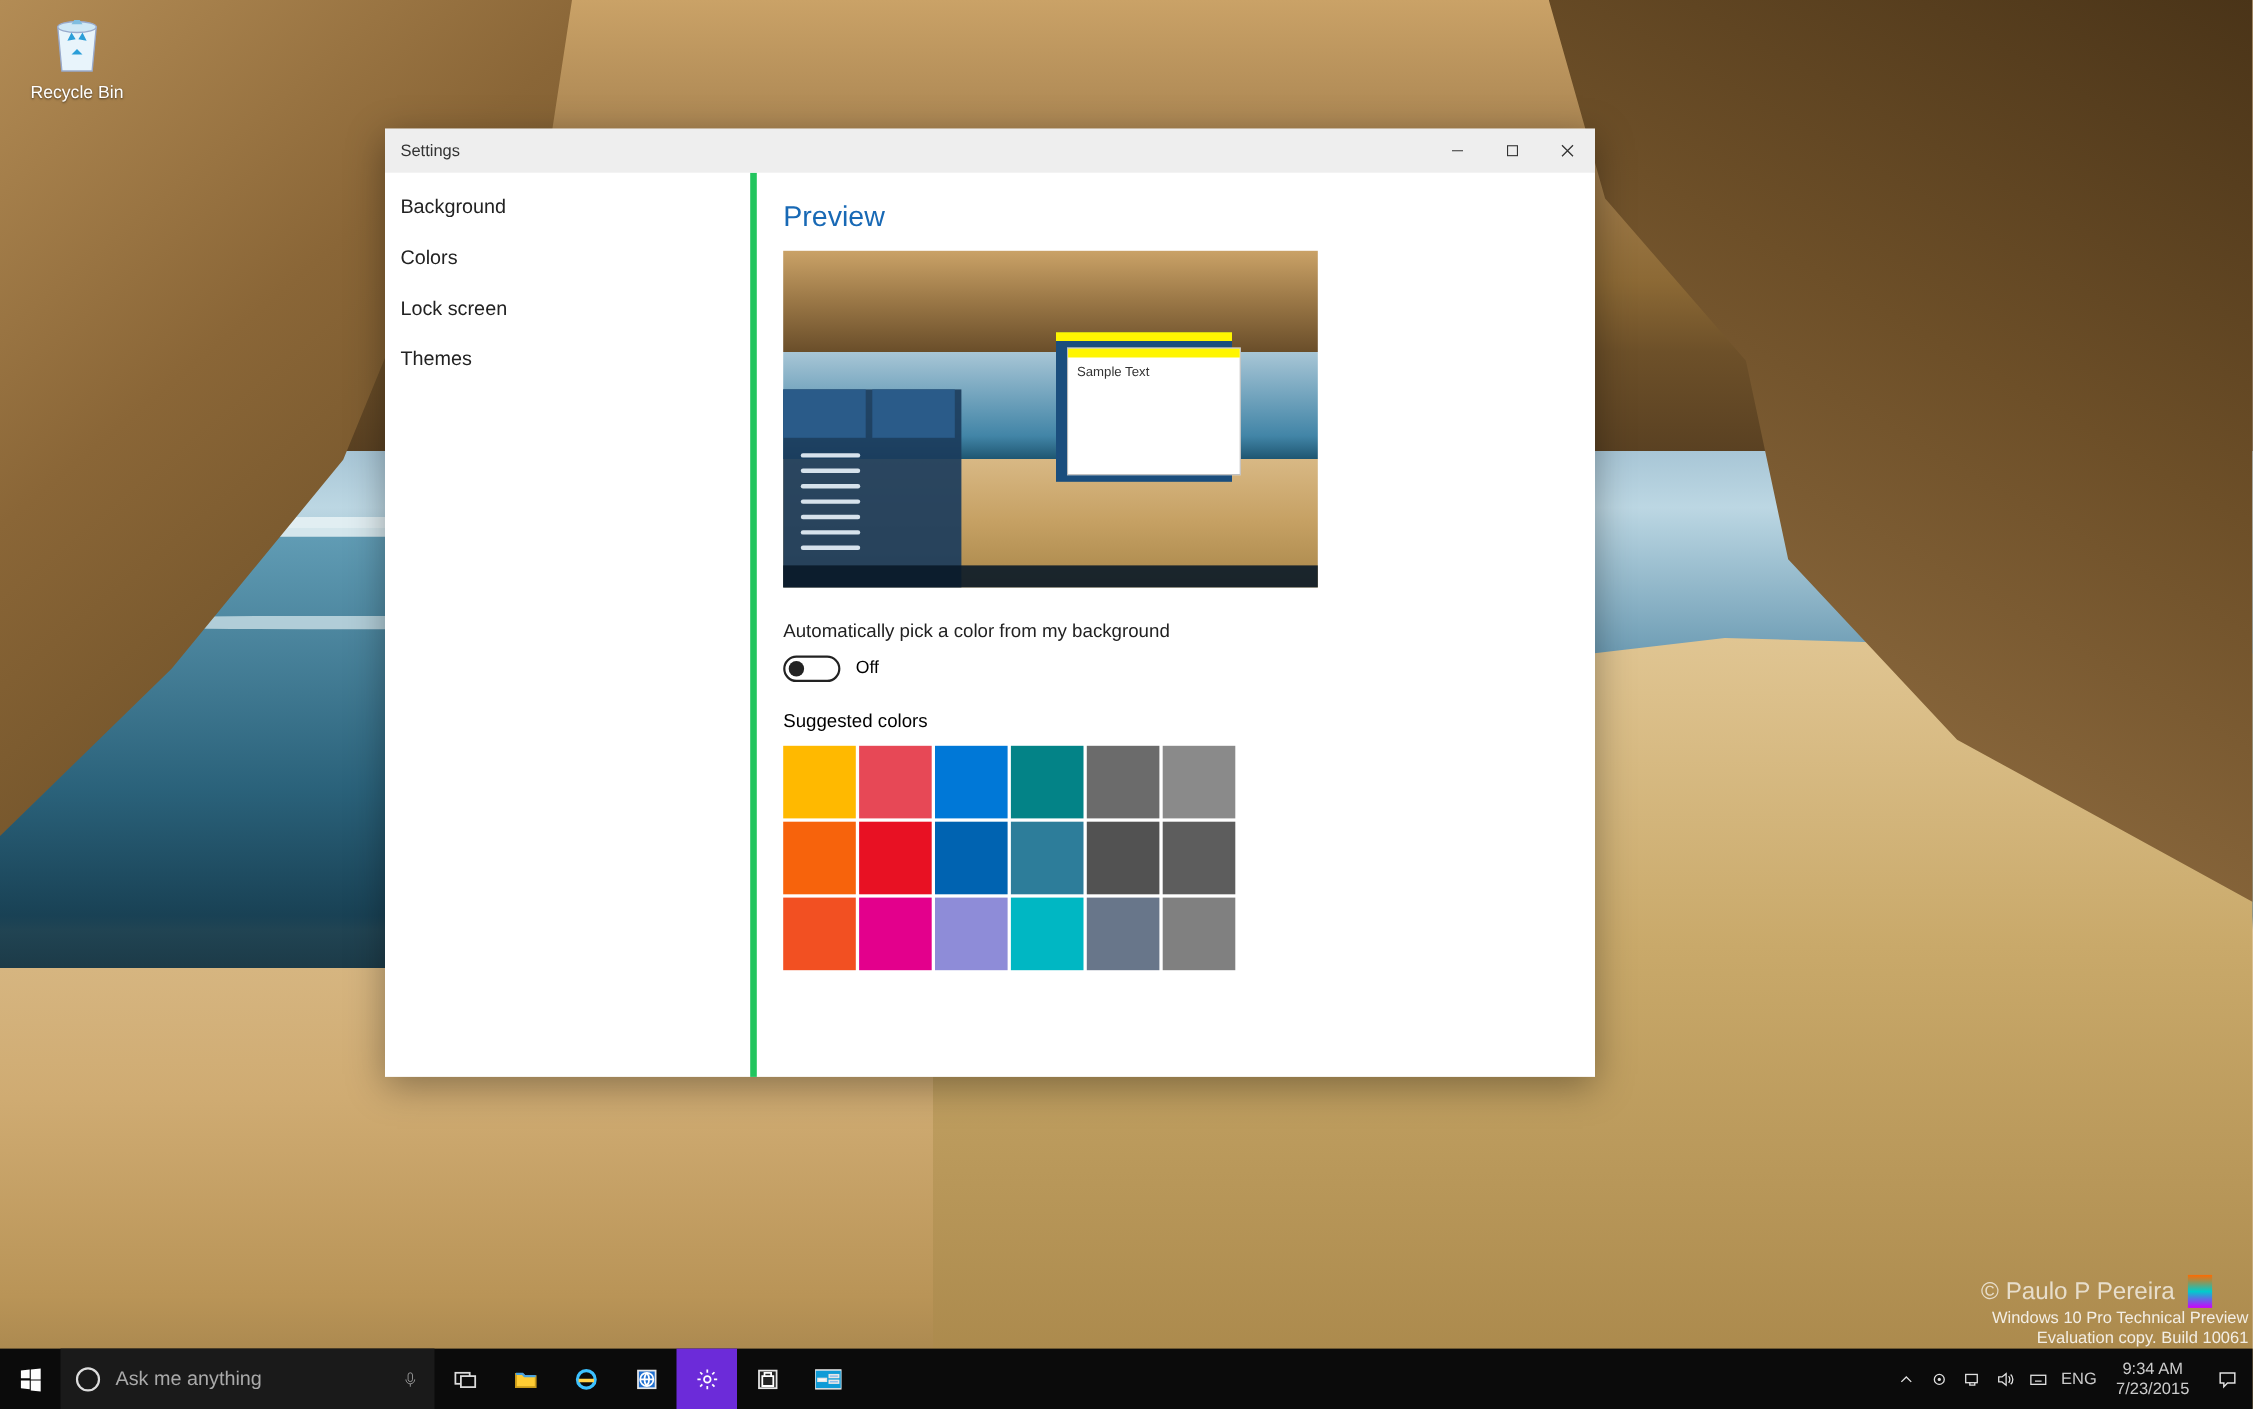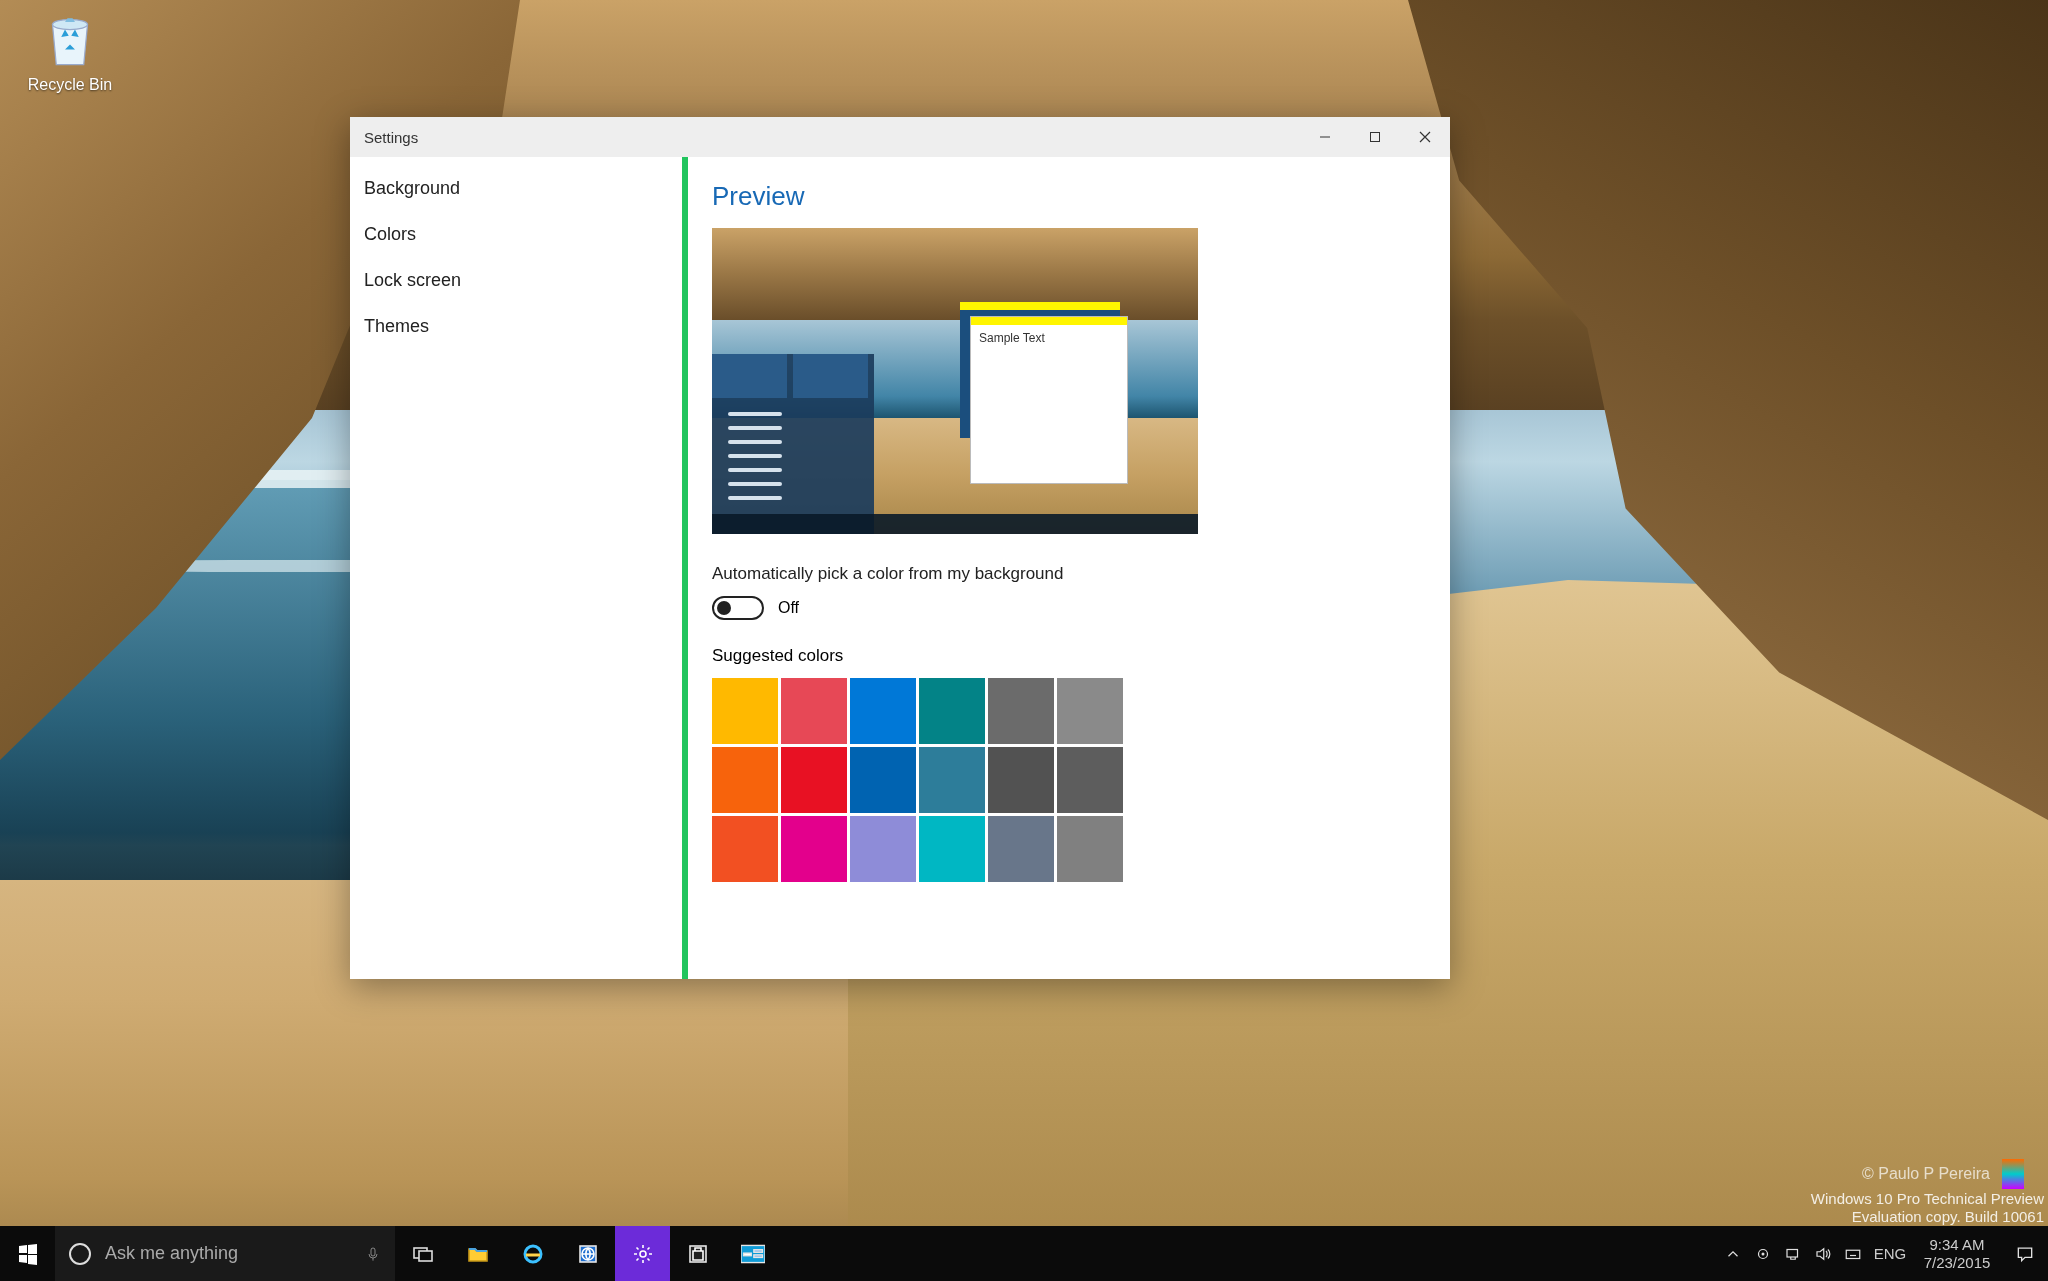--- a/index.html
+++ b/index.html
@@ -30,21 +30,21 @@
 .foam2{position:absolute;left:40px;top:560px;width:600px;height:12px;background:#dcebef;border-radius:40%;opacity:.7;}
 .sand-high{position:absolute;right:0;top:580px;width:1200px;height:700px;
   background:linear-gradient(180deg,#e0c592 0%, #c9a96a 40%, #a88649 100%);
   clip-path:polygon(0 18%, 30% 6%, 60% 0%, 100% 2%, 100% 100%, 0 100%);}
 
 
 .desktop-icon{position:absolute;top:12px;left:16px;width:108px;text-align:center;color:#fff;font-size:16px;text-shadow:0 1px 2px rgba(0,0,0,.6);}
 .bin-svg{width:60px;height:60px;display:block;margin:0 auto 4px;}
 
 
-.watermark{position:absolute;right:24px;bottom:92px;display:flex;align-items:center;gap:12px;color:rgba(255,255,255,.7);font-size:16px;}
+.watermark{position:absolute;right:37px;bottom:92px;display:flex;align-items:center;gap:12px;color:rgba(255,255,255,.7);font-size:22px;}
 .wm-box{width:22px;height:30px;background:linear-gradient(180deg,#ff6a00,#0cc,#c0f);} 
 .sys-captions{position:absolute;right:4px;bottom:55px;color:rgba(255,255,255,.85);font-size:15px;text-align:right;line-height:18px;}
 
 
 .window{position:absolute;top:117px;left:350px;width:1100px;height:862px;background:#fff;box-shadow:0 8px 32px rgba(0,0,0,.35);display:flex;flex-direction:column;}
 .titlebar{height:40px;background:#eee;display:flex;align-items:center;justify-content:space-between;padding-left:14px;}
 .titlebar-title{font-size:15px;color:#333;}
 .win-controls{display:flex;}
 .win-btn{width:50px;height:40px;display:flex;align-items:center;justify-content:center;font-size:14px;color:#333;}
 .header{height:70px;background:#eee;display:flex;align-items:center;gap:16px;padding:0 14px;}
@@ -62,21 +62,21 @@
 .section-h{font-size:26px;font-weight:400;color:#1869b5;margin:6px 0 16px;}
 .preview-box{width:486px;height:306px;background:linear-gradient(180deg,#caa267 0%, #9a7746 15%, #6a4e2a 30%, #a8c6d6 30%, #4285a7 55%, #1d5570 62%, #d8b884 62%, #c6a164 80%, #a88649 100%);position:relative;margin-bottom:30px;}
 .pv-start{position:absolute;bottom:0;left:0;width:162px;height:180px;background:rgba(27,60,92,.92);}
 .pv-start-top{position:absolute;top:0;left:0;width:100%;height:44px;display:flex;}
 .pv-tile{width:48%;height:100%;background:#2a5b89;margin-right:4%;}
 .pv-lines{position:absolute;top:58px;left:16px;}
 .pv-line{width:54px;height:4px;background:#d6e2ec;margin-bottom:10px;border-radius:2px;}
 .pv-taskbar{position:absolute;bottom:0;left:0;width:100%;height:20px;background:rgba(10,25,40,.9);}
 .pv-card-back{position:absolute;top:74px;left:248px;width:160px;height:136px;background:#1b4e7d;}
 .pv-card-back-top{height:8px;background:#fff500;}
-.pv-card{position:absolute;top:88px;left:258px;width:158px;height:168px;background:#fff;border:1px solid #bbb;}
+.pv-card{position:absolute;top:88px;left:258px;width:158px;height:116px;background:#fff;border:1px solid #bbb;}
 .pv-card-title{height:8px;background:#fff500;}
 .pv-sample{font-size:12px;color:#333;padding:6px 8px;}
 .setting-label{font-size:17px;color:#222;}
 .toggle-row{display:flex;align-items:center;gap:14px;margin:12px 0 26px;}
 .toggle{width:52px;height:24px;border:2.5px solid #222;border-radius:14px;position:relative;display:flex;align-items:center;}
 .toggle .knob{position:absolute;left:3px;width:14px;height:14px;border-radius:50%;background:#222;}
 .swatches-label{font-size:17px;margin-bottom:12px;}
 .swatches{display:grid;grid-template-columns:repeat(6,66px);grid-auto-rows:66px;gap:3px;}
 .swatch{width:66px;height:66px;}
 

